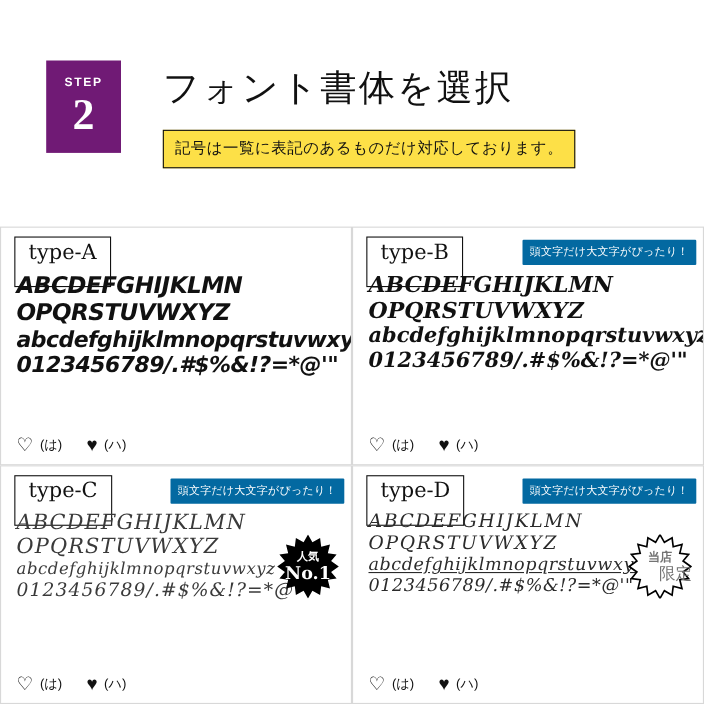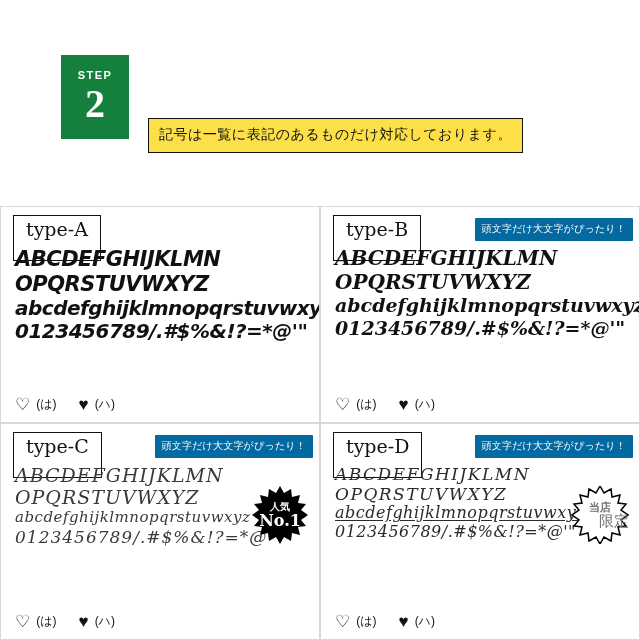--- a/index.html
+++ b/index.html
@@ -30,27 +30,26 @@
     width: 640px;
     height: 186px;
   }
 
   .step-badge {
     position: absolute;
     left: 42px;
     top: 55px;
     width: 68px;
     height: 84px;
-    background: #15803d;
+    background: #701a75;
     color: #ffffff;
     display: flex;
     flex-direction: column;
     align-items: center;
     justify-content: center;
-    margin-left: 19px;
   }
   .step-badge .step-word {
     font-size: 11px;
     letter-spacing: 1.5px;
     font-weight: bold;
     line-height: 1;
     margin-bottom: 3px;
   }
   .step-badge .step-num {
     font-size: 40px;
@@ -244,20 +243,21 @@
 </head>
 <body>
 
 <div class="page">
 
   <div class="header">
     <div class="step-badge">
       <div class="step-word">STEP</div>
       <div class="step-num">2</div>
     </div>
+    <div class="header-title">フォント書体を選択</div>
     <div class="header-note">記号は一覧に表記のあるものだけ対応しております。</div>
   </div>
 
   <div class="grid">
 
     <div class="card c0">
       <div class="card-head">
         <div class="type-label">type-A</div>
       </div>
       <div class="specimen style-a">

